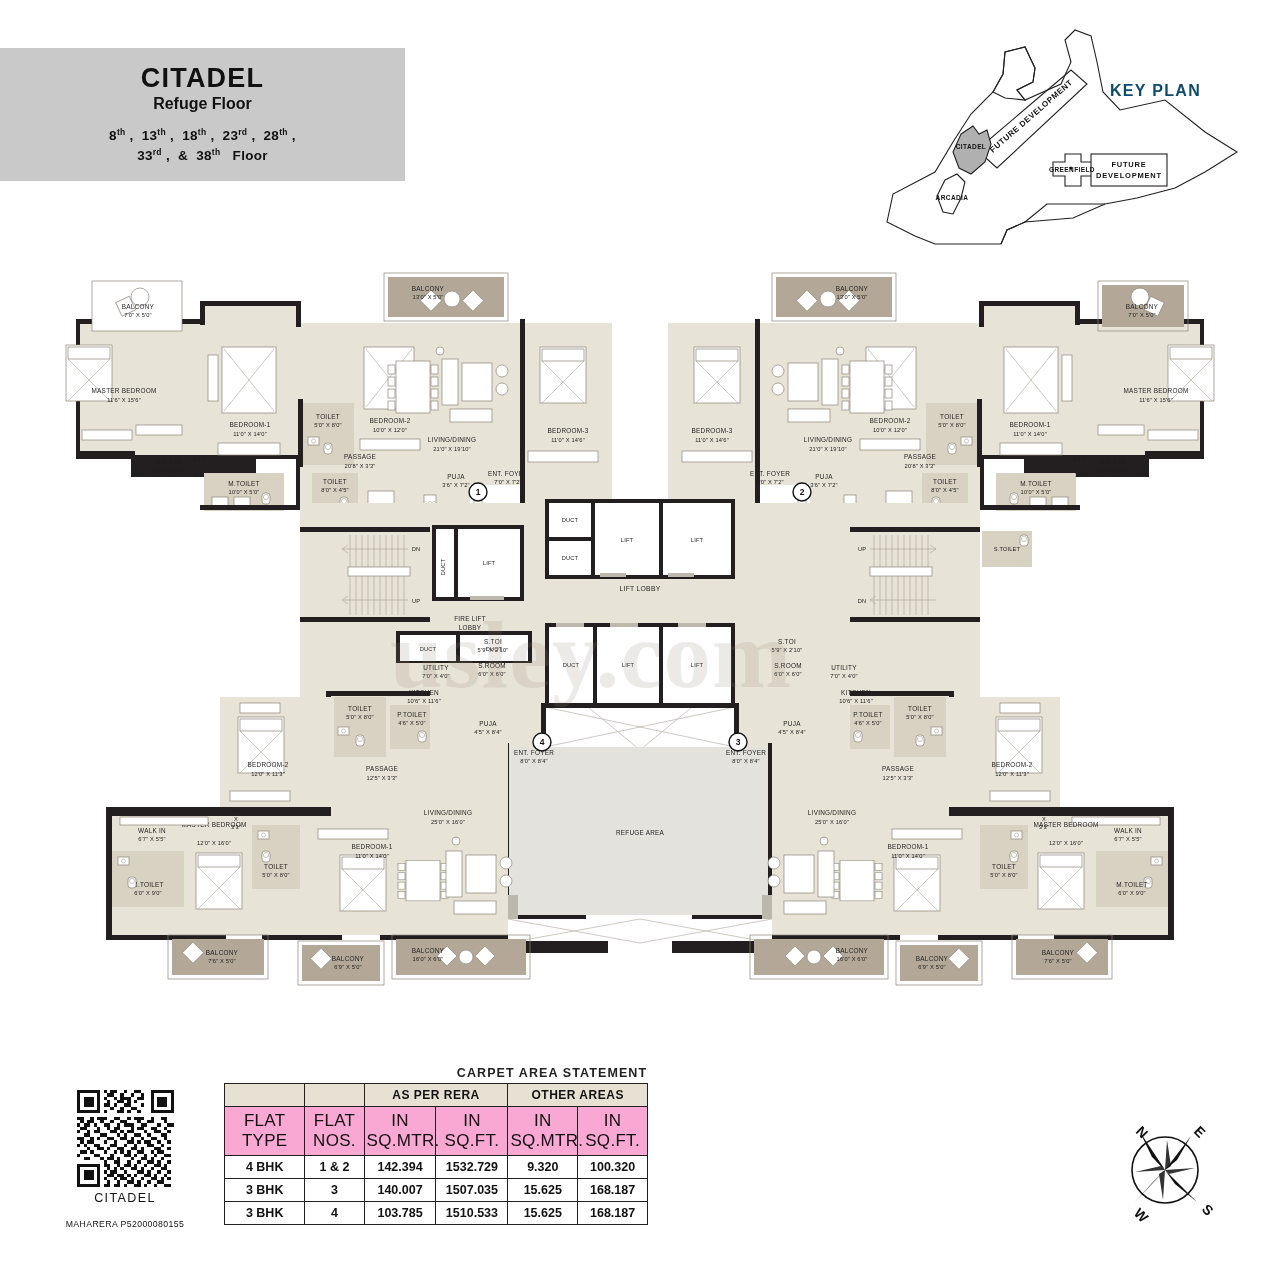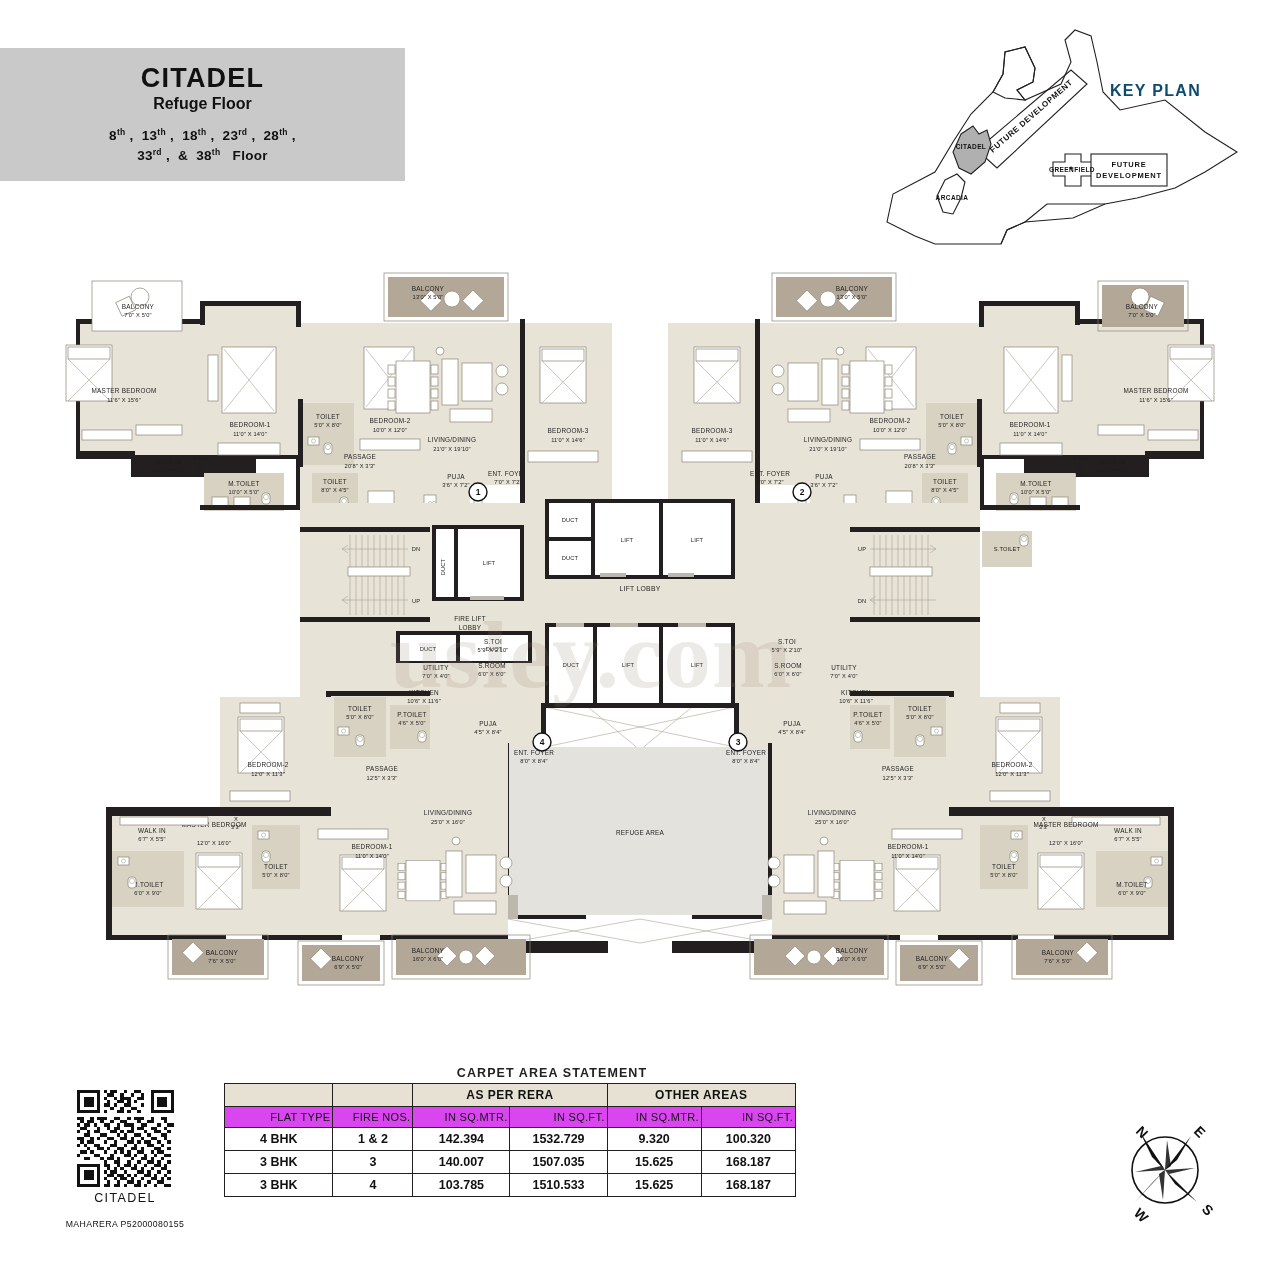--- a/index.html
+++ b/index.html
@@ -28,26 +28,26 @@
 
   
   #watermark{position:absolute;left:390px;top:600px;width:560px;height:130px;
       font-size:95px;font-weight:bold;color:rgba(140,130,110,.17);
       letter-spacing:1px;pointer-events:none;font-family:"Liberation Serif",serif;}
 
   
   #carpet-title{position:absolute;left:0;top:1066px;width:1104px;text-align:center;
       font-size:12.5px;font-weight:bold;letter-spacing:1.1px;color:#222;}
   #carpet-wrap{position:absolute;left:224px;top:1083px;width:520px;}
-  table.carpet{border-collapse:collapse;width:572px;background:#fff;
+  table.carpet{border-collapse:collapse;width:424px;background:#fff;
       font-size:11.5px;table-layout:fixed;border-radius:19px;}
   table.carpet th,table.carpet td{border:1px solid #231f20;text-align:center;
       padding:4px 2px;color:#111;}
   table.carpet thead th{background:#e6e1d2;font-weight:bold;letter-spacing:.5px;font-size:12px;}
-  table.carpet tr.hdr2 th{background:#d946ef;font-weight:normal;font-size:11px;letter-spacing:.3px;text-align:right;}
+  table.carpet tr.hdr2 th{background:#f9a8d4;font-weight:normal;font-size:17px;letter-spacing:.3px;}
   table.carpet tbody td{font-weight:bold;font-size:12.5px;}
   table.carpet .blank{background:#e6e1d2;border-bottom:none;}
   #carpet-notes{position:absolute;left:210px;top:1208px;width:560px;text-align:center;
       font-size:9.3px;line-height:1.5;color:#222;}
 
   
   #qr-block{position:absolute;left:45px;top:1090px;width:160px;text-align:center;}
   #qr-block .qr-img{width:97px;height:97px;margin:0 auto;display:block;}
   #qr-block .qr-name{font-size:12.5px;letter-spacing:1.4px;color:#111;margin-top:4px;
       font-family:"Liberation Sans",sans-serif;}
@@ -726,21 +726,21 @@
       </colgroup>
     <thead>
       <tr>
         <th class="blank"></th>
         <th class="blank"></th>
         <th colspan="2">AS PER RERA</th>
         <th colspan="2">OTHER AREAS</th>
       </tr>
       <tr class="hdr2">
         <th>FLAT TYPE</th>
-        <th>FIRE NOS.</th>
+        <th>FLAT NOS.</th>
         <th>IN SQ.MTR.</th>
         <th>IN SQ.FT.</th>
         <th>IN SQ.MTR.</th>
         <th>IN SQ.FT.</th>
       </tr>
     </thead>
     <tbody>
       <tr>
         <td>4 BHK</td>
         <td>1 &amp; 2</td>

